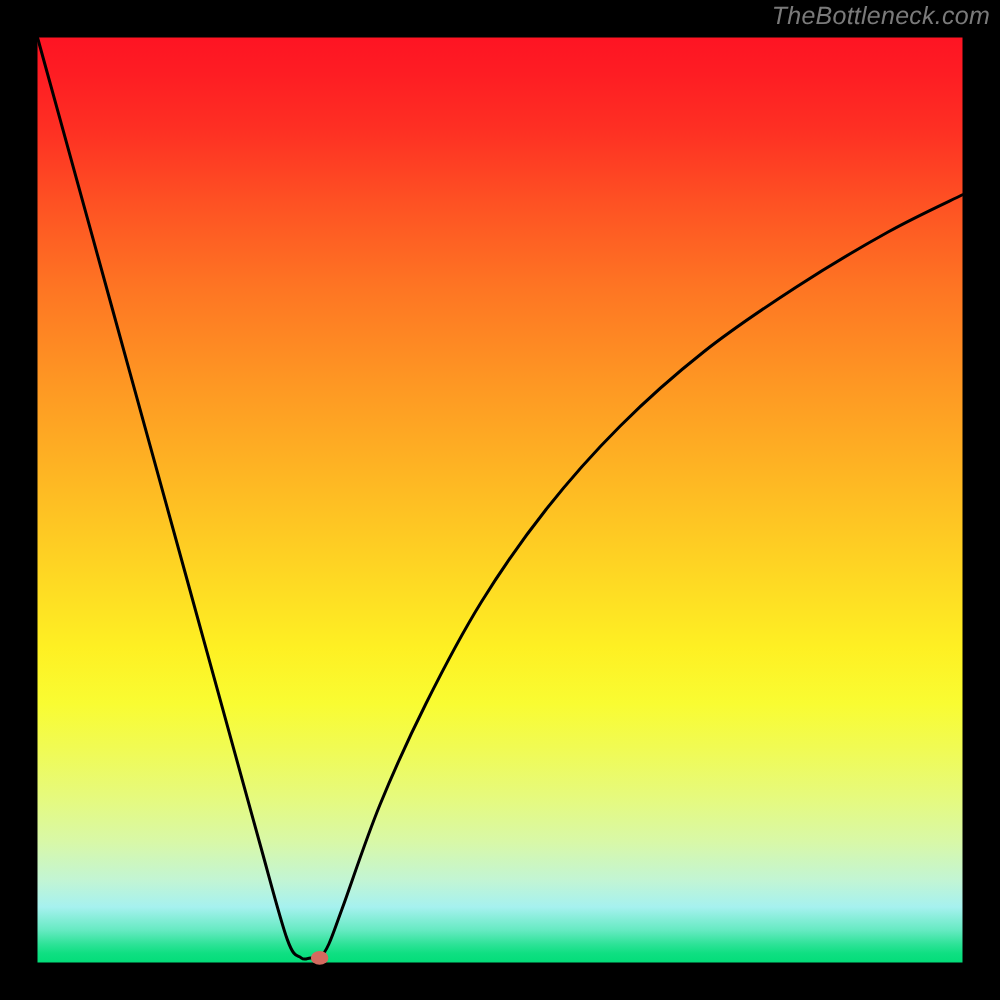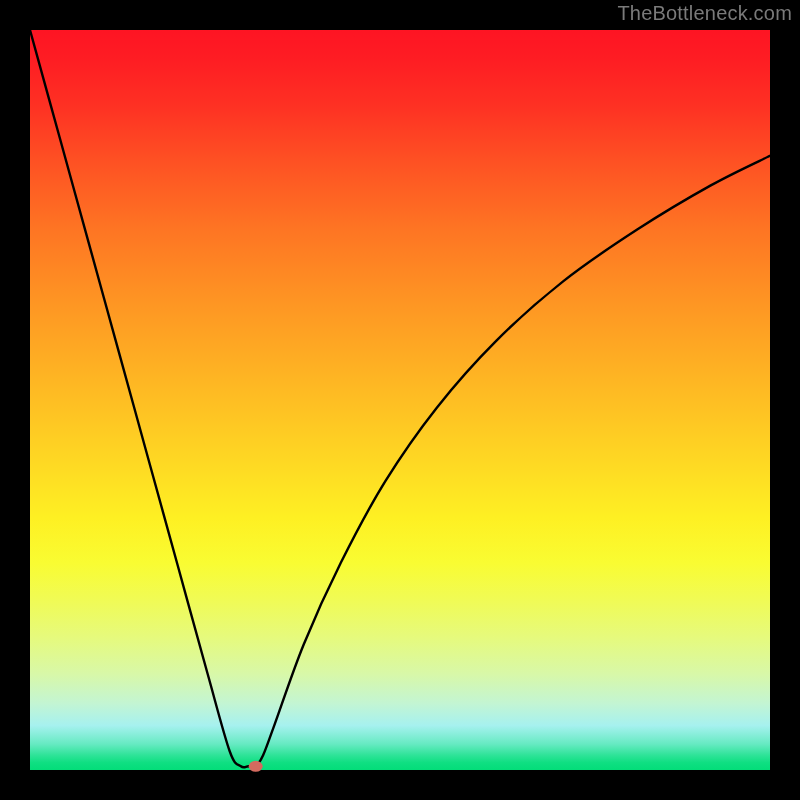--- a/index.html
+++ b/index.html
@@ -9,20 +9,21 @@
     height: 800px;
     background: #000;
     font-family: Arial, Helvetica, sans-serif;
     overflow: hidden;
   }
   .frame {
     position: relative;
     width: 800px;
     height: 796px;
     background: #000;
+    font-style: italic;
   }
   .watermark {
     position: absolute;
     top: 2px;
     right: 8px;
     color: #7a7a7a;
     font-size: 20px;
     font-weight: 500;
     letter-spacing: 0.2px;
     z-index: 10;

